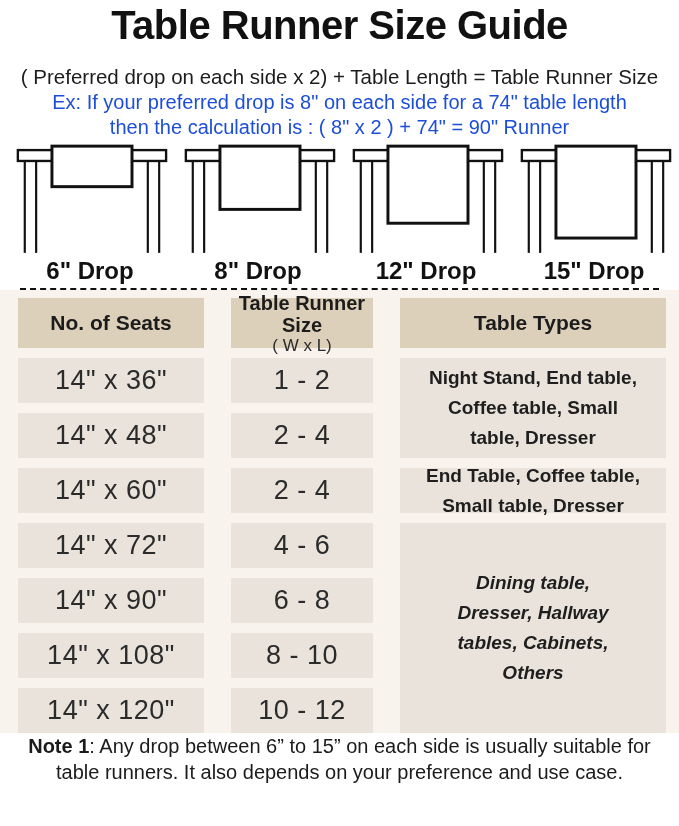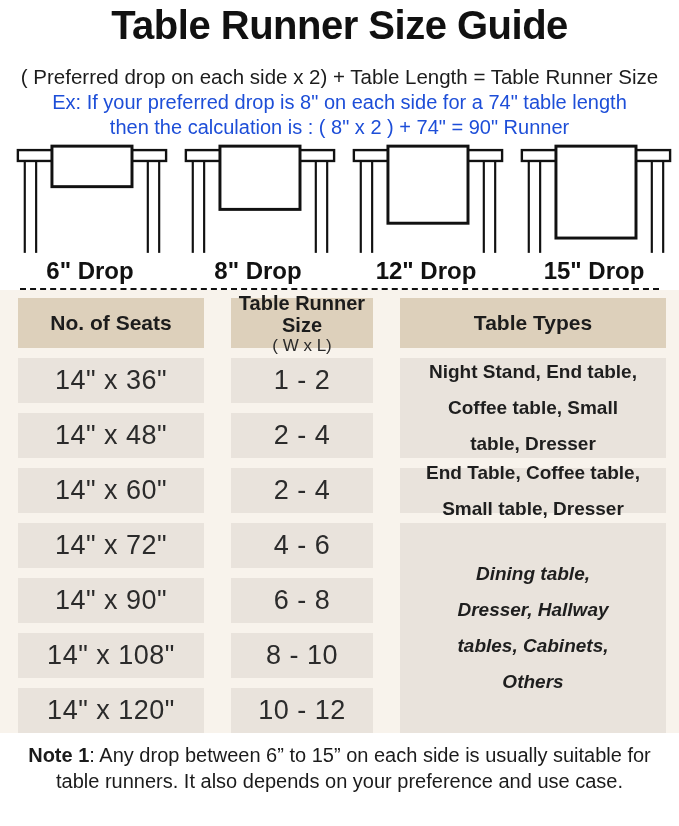--- a/index.html
+++ b/index.html
@@ -34,27 +34,27 @@
     grid-template-columns:186px 142px 266px;
     grid-template-rows:50px repeat(7,45px);
     gap:10px 27px;}
   .hdr{background:var(--header-bg);display:flex;flex-direction:column;align-items:center;justify-content:center;text-align:center;}
   .hdr .h-main{font-size:20px;font-weight:700;line-height:22px;color:#1c1c1c;}
   .hdr .h-sub{font-size:17px;font-weight:400;line-height:19px;color:#2a2a2a;}
   .hdr .h-one{font-size:21px;font-weight:700;color:#1c1c1c;}
   .cell{background:var(--cell-bg);display:flex;align-items:center;justify-content:center;
     font-size:27px;font-weight:400;color:var(--text);letter-spacing:.5px;}
   .type-cell{background:var(--cell-bg);display:flex;align-items:center;justify-content:center;text-align:center;
-    font-size:19px;font-weight:700;line-height:36px;color:#1e1e1e;white-space:pre-line;padding:2px 6px;}
+    font-size:19px;font-weight:700;line-height:30px;color:#1e1e1e;white-space:pre-line;padding:2px 6px;}
   .span2{grid-column:3;grid-row:2 / span 2;}
   .span1{grid-column:3;grid-row:4;}
   .span4{grid-column:3;grid-row:5 / span 4;font-style:italic;}
 
   
-  .notes{background:var(--page-bg);text-align:center;padding-top:9px;}
+  .notes{background:var(--page-bg);text-align:center;}
   .note{font-size:20px;line-height:26px;color:#1b1b1b;white-space:pre-line;}
   .note b{font-weight:700;}
 </style>
 </head>
 <body>
 
 <div class="page">
 
   <div class="top">
     <div class="title">Table Runner Size Guide</div>

